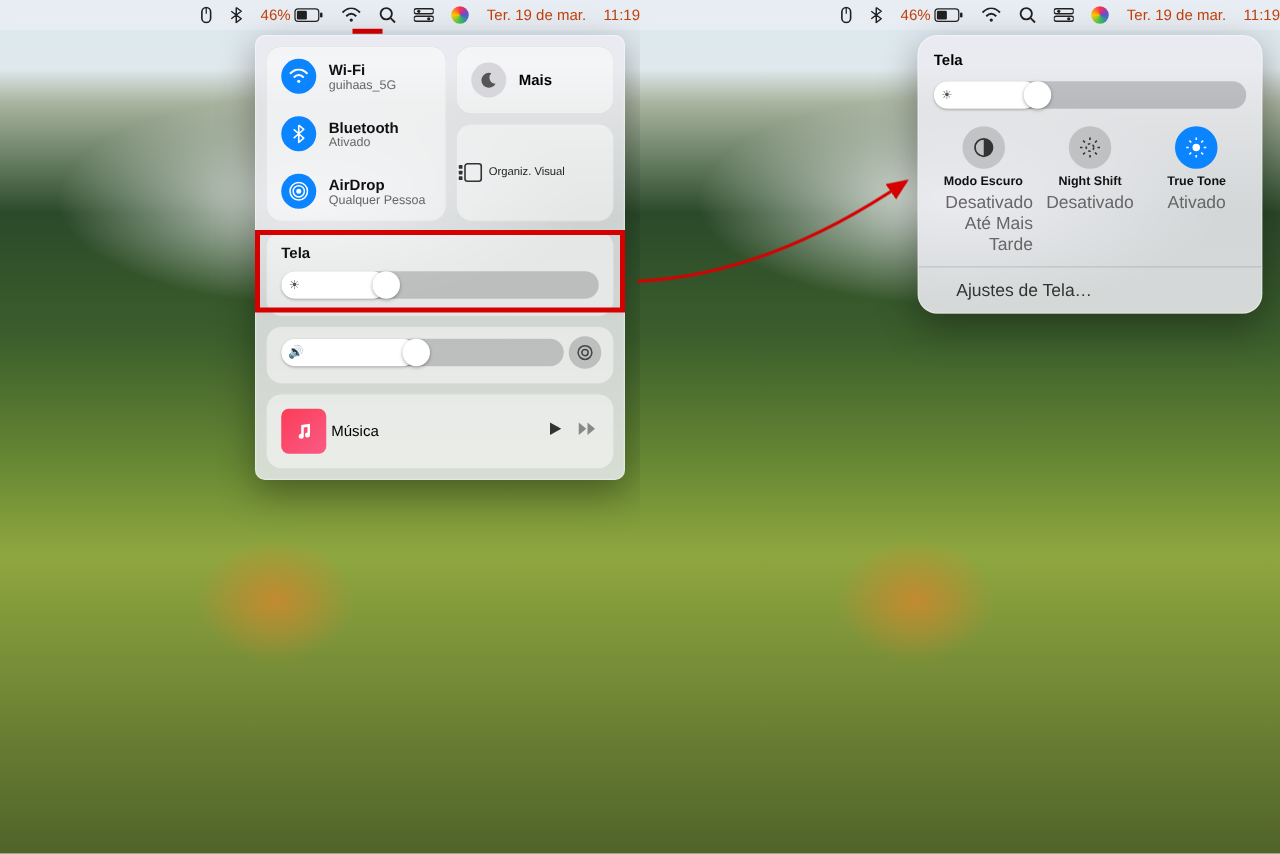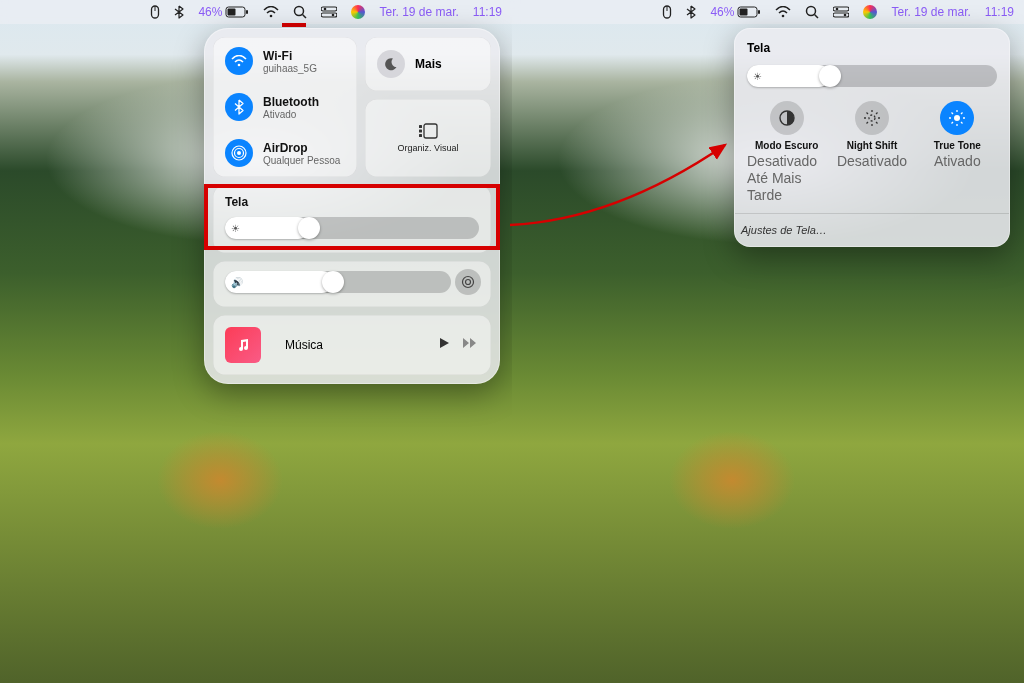--- a/index.html
+++ b/index.html
@@ -45,58 +45,58 @@
 .menubar {
   position: absolute;
   top: 0; left: 0; right: 0;
   height: 24px;
   background: rgba(240,240,245,0.6);
   backdrop-filter: blur(4px);
   display: flex;
   align-items: center;
   justify-content: flex-end;
   gap: 14px;
-  padding: 0 10px;
+  padding: 0 0;
   font-size: 12px;
-  color: #8b5cf6;
+  color: #c2410c;
 }
 .menubar .mi { display:flex; align-items:center; gap:3px; }
 .menubar svg { display:block; }
 .siri {
   width:14px; height:14px; border-radius:50%;
   background: conic-gradient(#ff2d55, #5856d6, #34c759, #ffcc00, #ff2d55);
 }
 
 
 .cc-panel {
   position: absolute;
   top: 28px;
   left: 204px;
   width: 296px;
   background: rgba(235,235,240,0.85);
-  border-radius: 24px;
+  border-radius: 8px;
   padding: 8px;
   box-shadow: 0 10px 30px rgba(0,0,0,0.35);
   border: 1px solid rgba(255,255,255,0.35);
   display: flex;
   flex-direction: column;
   gap: 8px;
 }
 .card {
   background: rgba(255,255,255,0.45);
   border-radius: 12px;
   box-shadow: inset 0 0 0 0.5px rgba(0,0,0,0.08);
 }
 
 .top-row { display:flex; gap:8px; height:140px; }
 .net-card { flex:1; padding:10px 12px; display:flex; flex-direction:column; justify-content:space-between; }
 .right-col { width:126px; display:flex; flex-direction:column; gap:8px; }
 .focus-card { height:54px; display:flex; align-items:center; gap:10px; padding:0 12px; }
 .btn-row { display:flex; gap:8px; flex:1; }
-.btn-card { flex:1; display:flex; flex-direction:column; align-items:center; justify-content:center; gap:4px; font-size:9px; text-align:center; line-height:1.1; color:#222; }
+.btn-card { flex:1; display:flex; flex-direction:row; align-items:center; gap:4px; font-size:9px; text-align:center; line-height:1.1; color:#222; }
 
 .net-item { display:flex; align-items:center; gap:10px; }
 .icon-circ {
   width:28px; height:28px; border-radius:50%;
   background:#0a84ff; display:flex; align-items:center; justify-content:center;
 }
 .icon-circ.grey { background:#d6d6db; }
 .net-text .ttl { font-size:12px; font-weight:600; color:#111; }
 .net-text .sub { font-size:10px; color:#666; }
 
@@ -118,21 +118,21 @@
 .slider .lead-icon {
   position:absolute; left:6px; top:50%; transform:translateY(-50%);
   color:#555; font-size:10px;
 }
 .slider .trail-icon {
   position:absolute; right:-2px; top:50%; transform:translateY(-50%);
   width:26px; height:26px; border-radius:50%;
   background:rgba(0,0,0,0.18); display:flex; align-items:center; justify-content:center;
 }
 
-.music-card { display:flex; align-items:center; gap:24px; padding:12px; }
+.music-card { display:flex; align-items:center; gap:4px; padding:12px; }
 .music-art {
   width:36px; height:36px; border-radius:6px;
   background:linear-gradient(135deg,#fc3c57,#f95b86);
   display:flex; align-items:center; justify-content:center;
   color:#fff; font-weight:700;
 }
 .music-title { font-size:12px; font-weight:500; flex:1; }
 .music-ctrls { display:flex; gap:10px; color:#444; }
 
 
@@ -149,34 +149,34 @@
 
 .disp-panel {
   position:absolute; top:28px; left:222px; width:276px;
   background: rgba(235,235,240,0.88);
   border-radius:16px; padding:12px 12px 0;
   box-shadow:0 10px 30px rgba(0,0,0,0.35);
   border:1px solid rgba(255,255,255,0.35);
 }
 .disp-title { font-size:12px; font-weight:700; margin-bottom:10px; }
 .disp-row { display:flex; gap:6px; justify-content:space-around; margin:14px 0 10px; }
-.disp-btn { flex:1; display:flex; flex-direction:column; align-items:center; text-align:left; font-size:10px; line-height:1.2; }
+.disp-btn { flex:1; display:flex; flex-direction:column; align-items:center; text-align:right; font-size:10px; line-height:1.2; }
 .disp-btn .circ {
   width:34px; height:34px; border-radius:50%;
   display:flex; align-items:center; justify-content:center;
   margin-bottom:5px;
 }
 .disp-btn .lbl { font-weight:600; color:#111; margin-bottom:1px; }
 .disp-btn .stat { color:#666; font-size:14px; }
 .circ.grey { background:rgba(0,0,0,0.15); }
 .circ.blue { background:#0a84ff; color:#fff; }
 .disp-footer {
   border-top:1px solid rgba(0,0,0,0.12);
-  margin:4px -12px 0; padding:10px 6px;
-  font-size:11px; color:#333;font-style:italic;
+  margin:4px -12px 0; padding:10px 30px;
+  font-size:14px; color:#333;
 }
 </style>
 </head>
 <body>
 
 <div class="canvas">
 
   <div class="half">
     <div class="wallpaper"></div>
 

